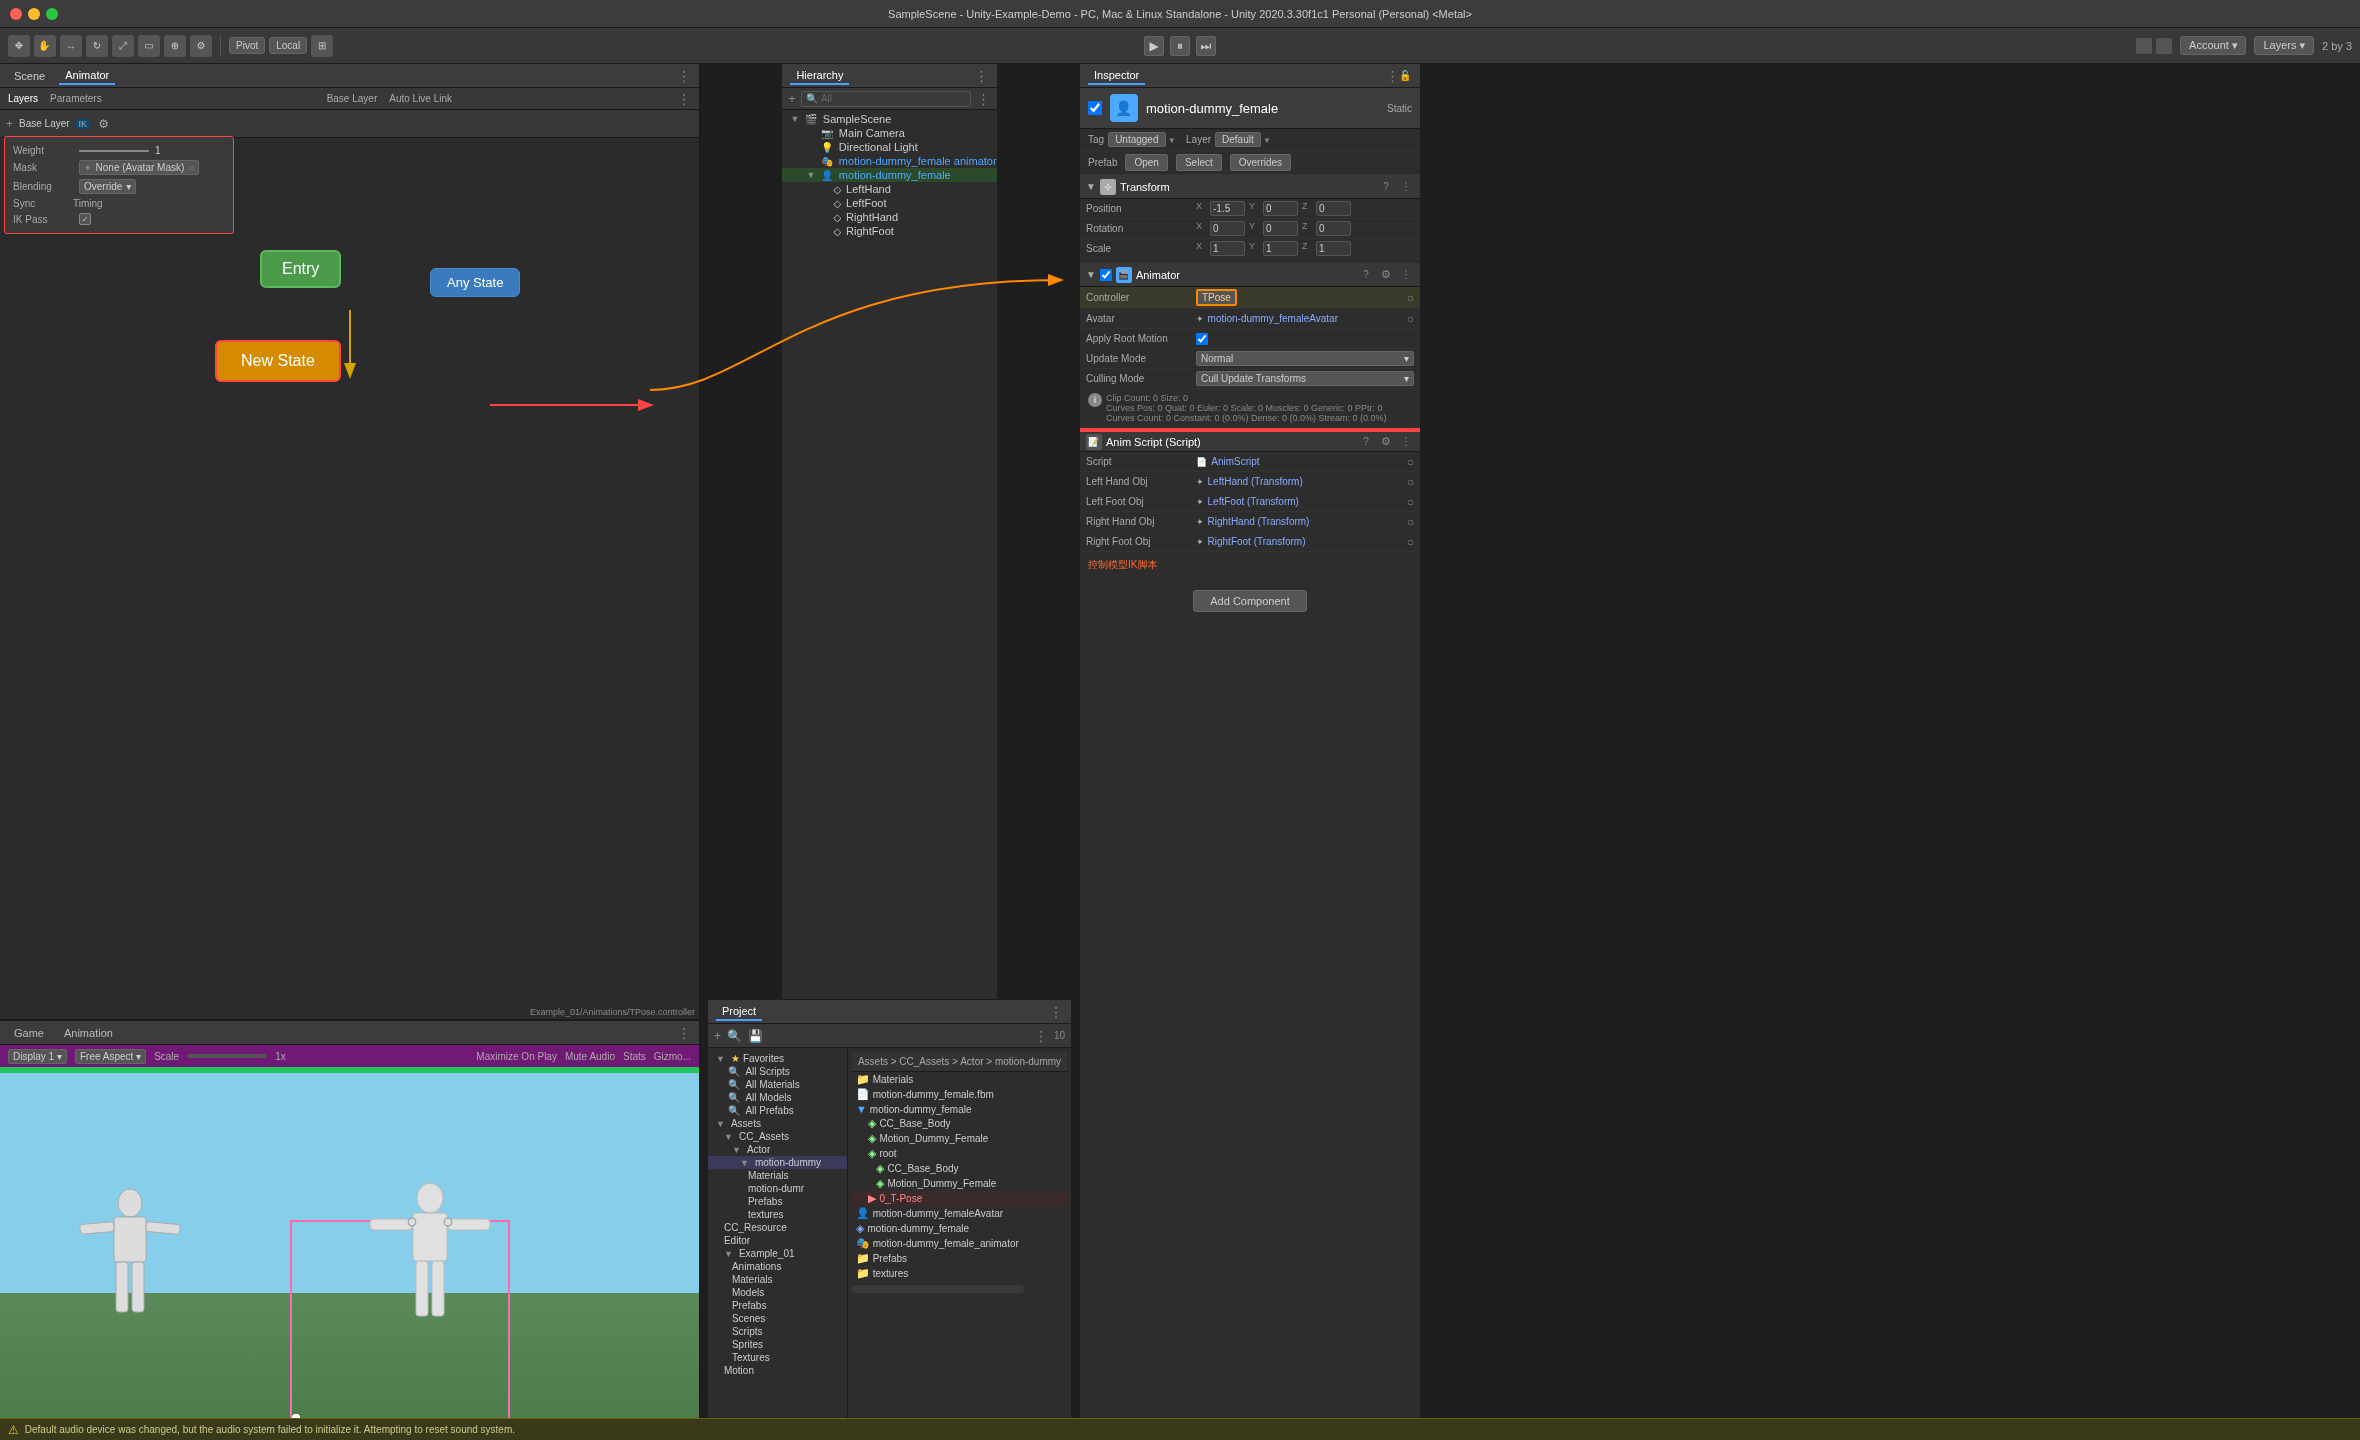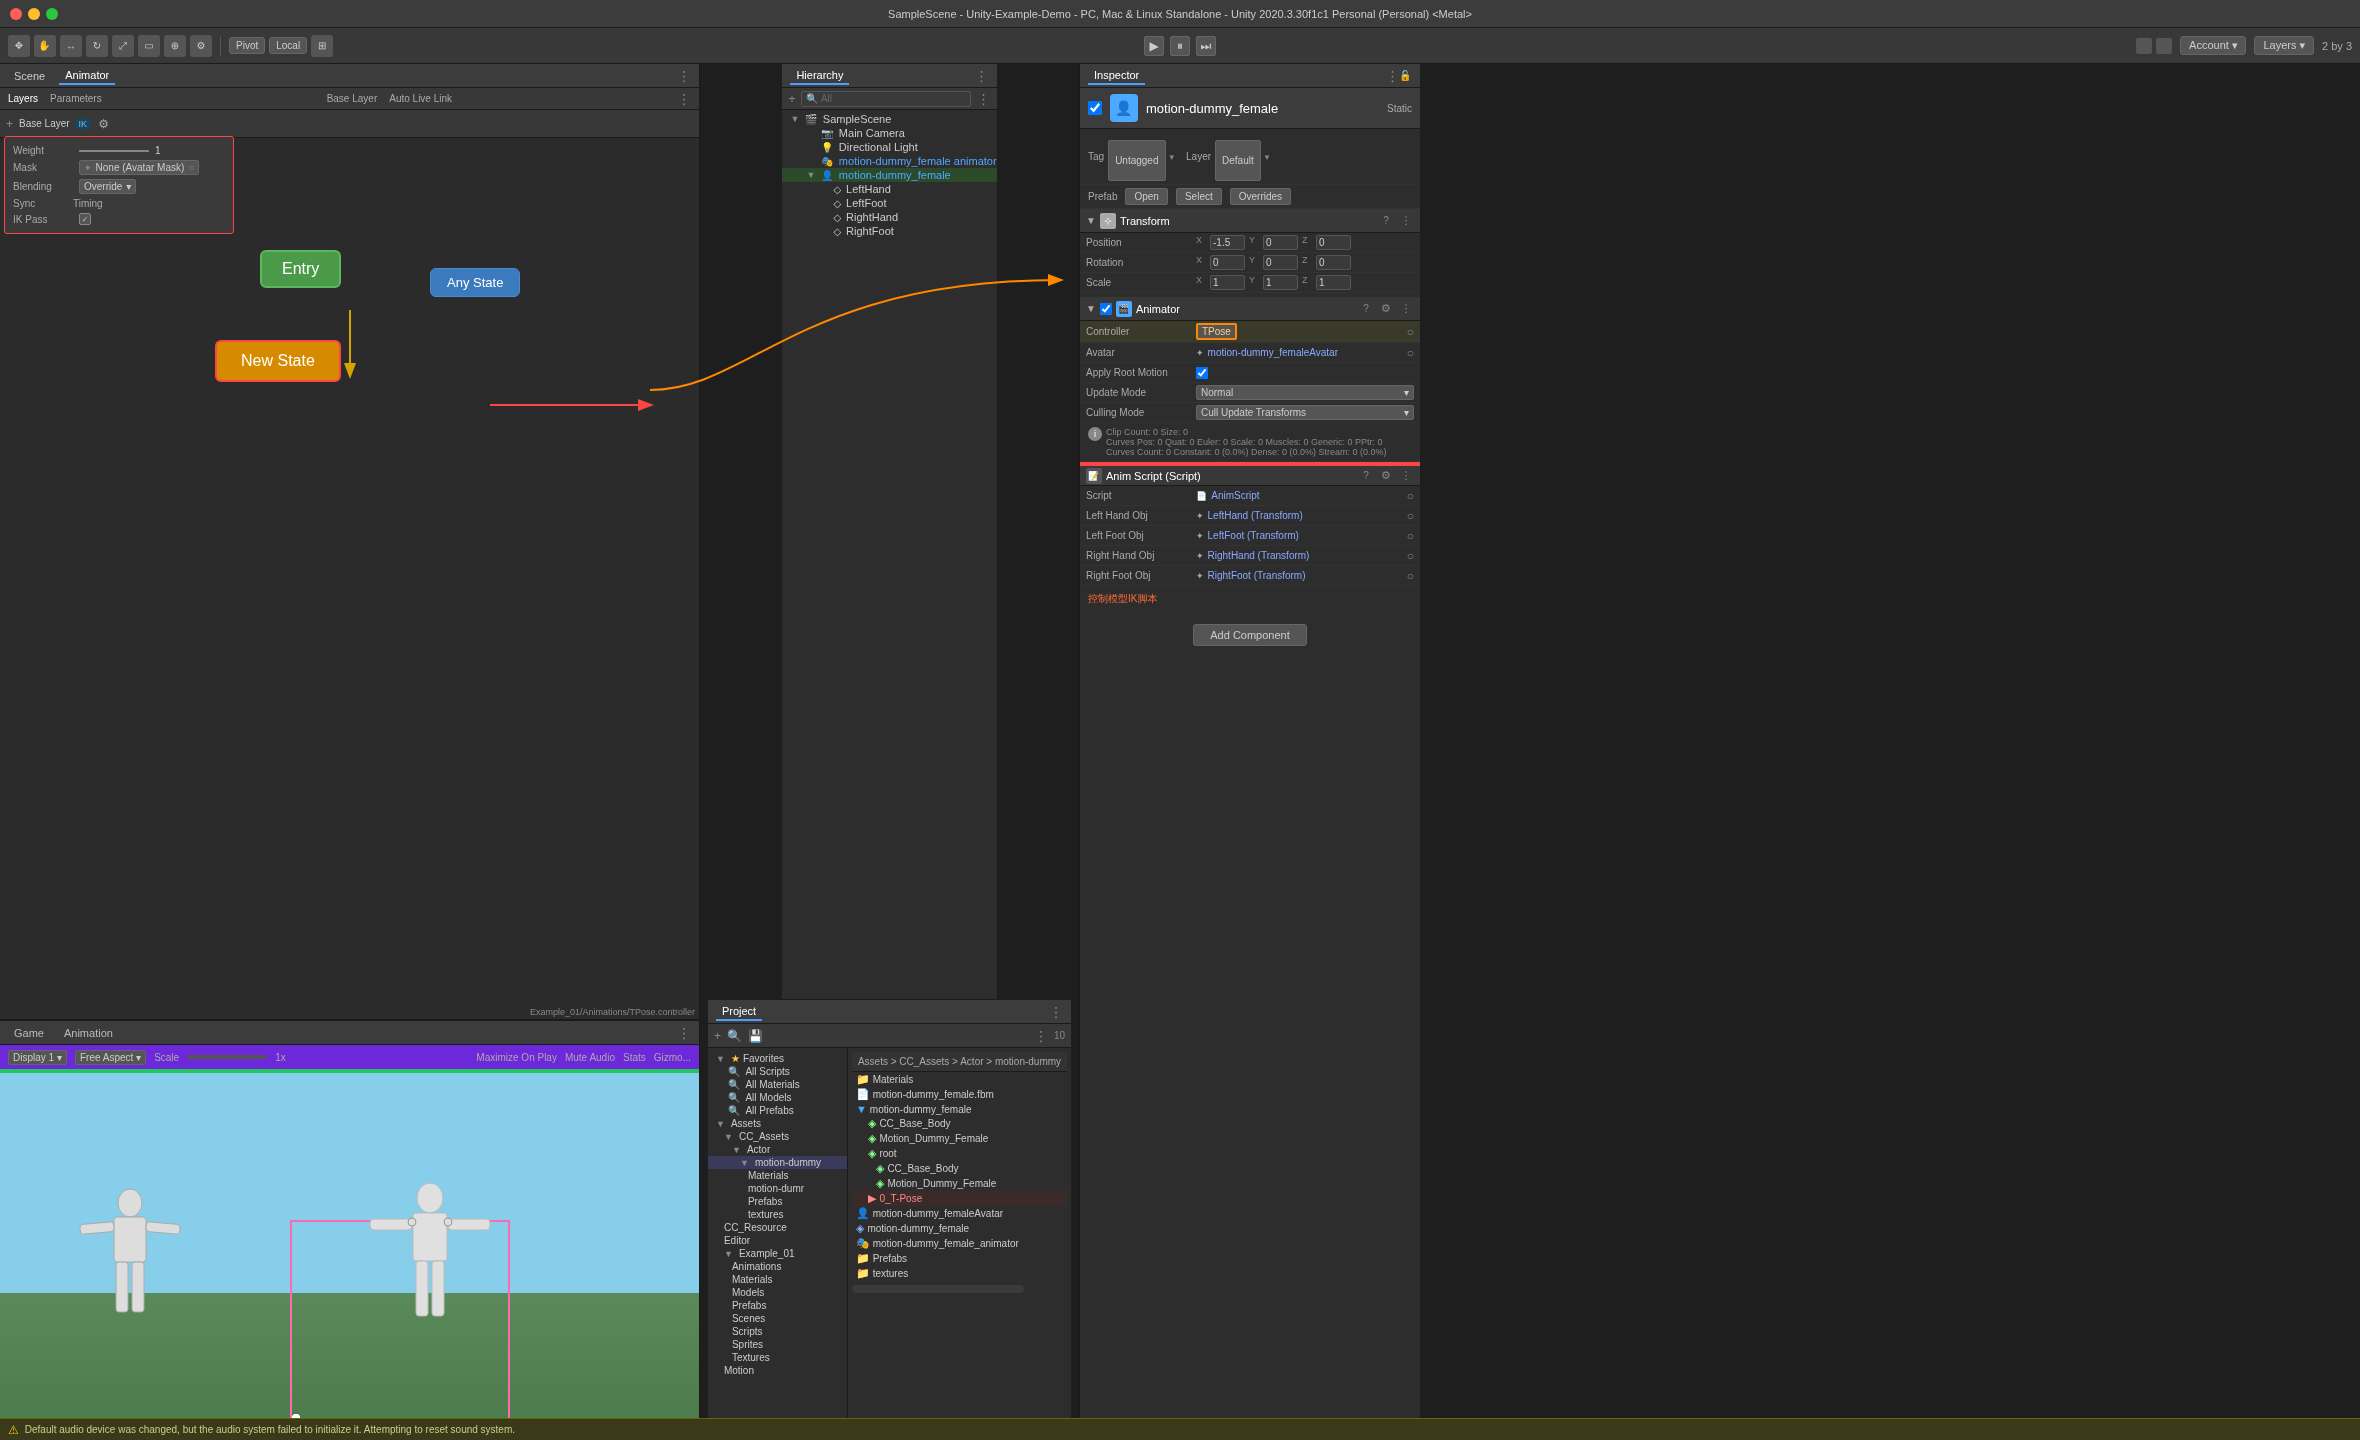--- a/index.html
+++ b/index.html
@@ -320,27 +320,27 @@
     .game-header {
       background: #3c3c3c;
       height: 24px;
       display: flex;
       align-items: center;
       padding: 0 8px;
       gap: 8px;
       border-bottom: 1px solid #1a1a1a;
     }
     .game-controls {
-      background: #6d28d9;
+      background: #701a75;
       height: 28px;
       display: flex;
       align-items: center;
       padding: 0 8px;
       gap: 8px;
-      border-bottom: 4px solid #22c55e;
+      border-bottom: 6px solid #22c55e;
     }
     .select-field {
       background: #555;
       border: 1px solid #666;
       border-radius: 2px;
       padding: 1px 4px;
       font-size: 10px;
       color: #ccc;
     }
     .game-viewport {
@@ -543,22 +543,22 @@
       border-bottom: 1px solid #333;
     }
     .tag-group {
       display: flex; align-items: center; gap: 4px;
     }
     .tag-label { font-size: 10px; color: #aaa; }
     .tag-value {
       background: #555;
       border: 1px solid #666;
       border-radius: 2px;
-      padding: 14px 6px;
-      font-size: 10px; color: #ccc; margin-top: 8px;
+      padding: 1px 6px;
+      font-size: 10px; color: #ccc;
     }
 
     .prefab-row {
       display: flex;
       align-items: center;
       padding: 3px 8px;
       gap: 8px;
       border-bottom: 1px solid #333;
     }
     .prefab-btn {

